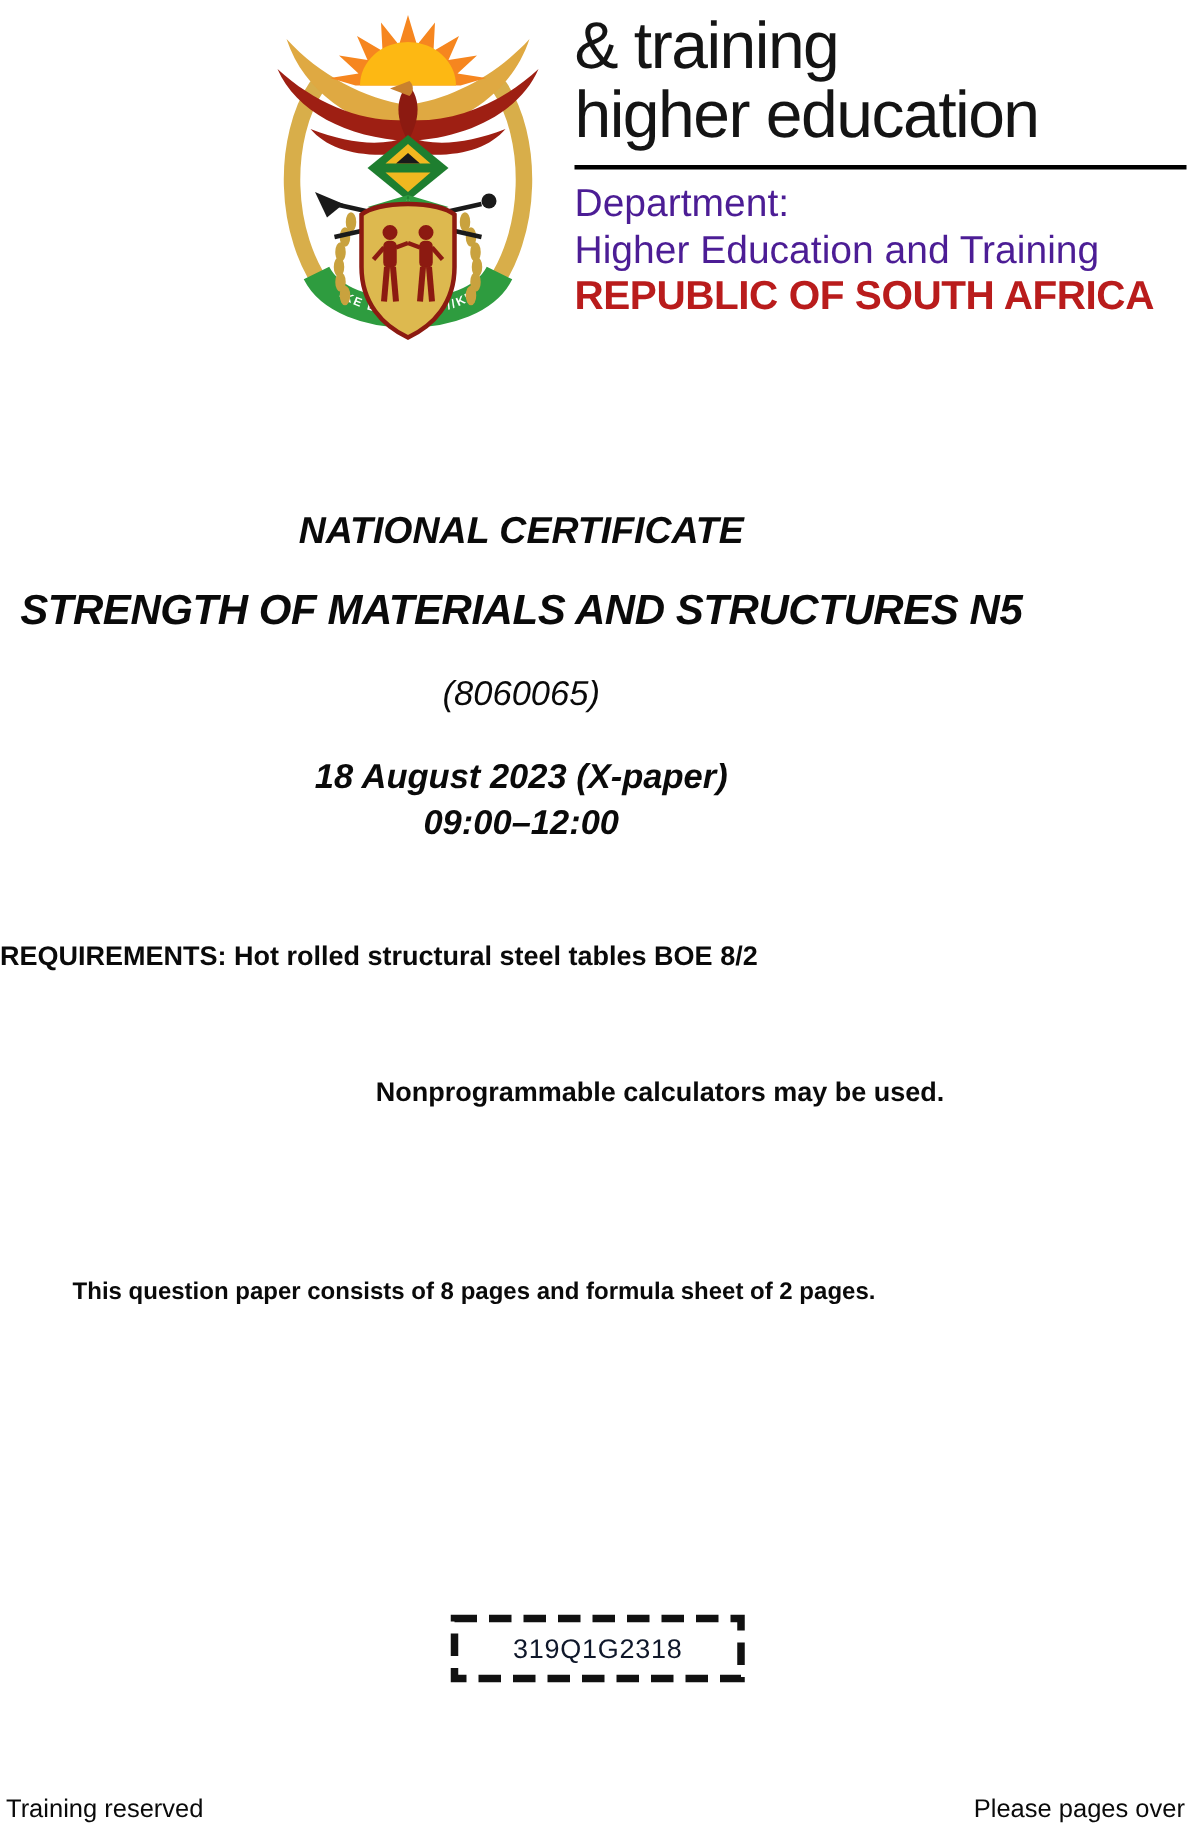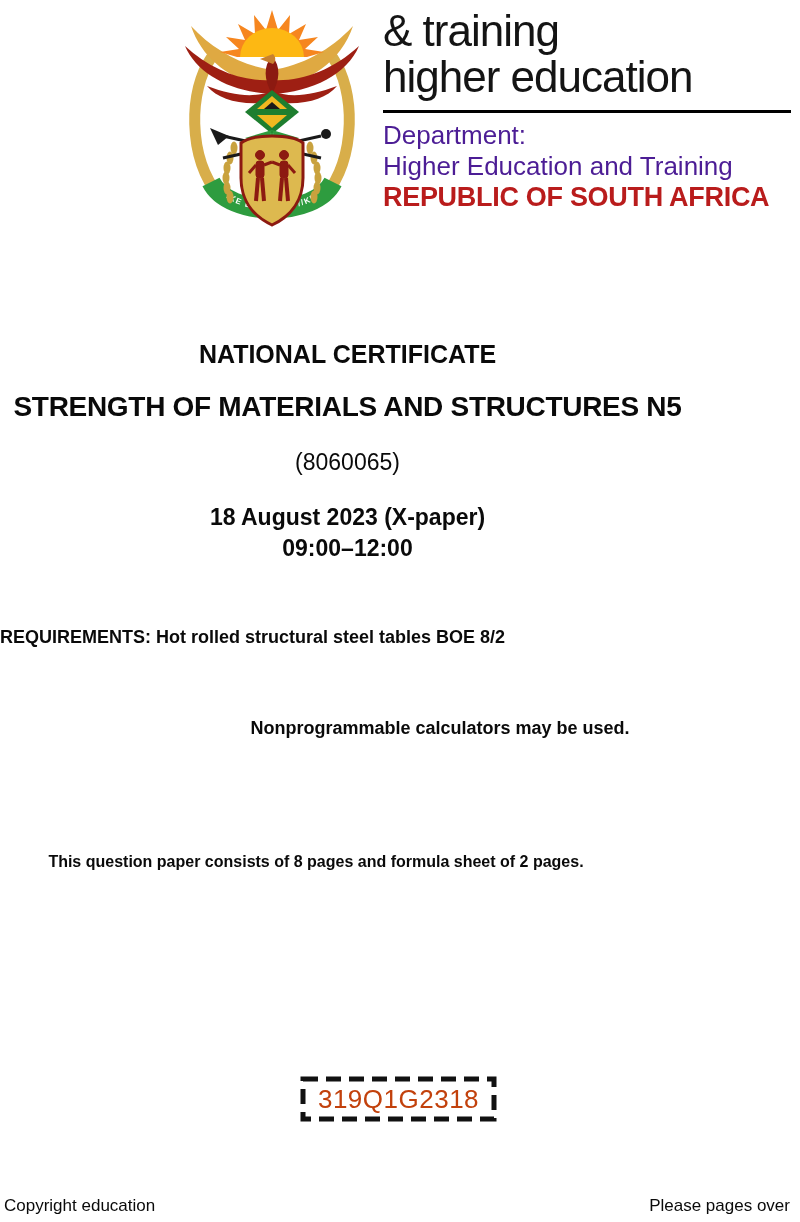--- a/index.html
+++ b/index.html
@@ -21,37 +21,37 @@
   .wordmark-line {
     font-size: 44px; line-height: 46px; font-weight: normal;
     letter-spacing: -1px; color: #141414; white-space: nowrap;
   }
   .masthead-rule { width: 408px; height: 3px; background: #000; margin-top: 10px; }
   .dept-label, .dept-name { font-size: 26px; line-height: 31px; color: #4c1d95; white-space: nowrap; }
   .dept-label { margin-top: 7px; }
   .country { font-size: 27px; line-height: 31px; font-weight: bold; color: #b91c1c; white-space: nowrap; letter-spacing: -0.3px; }
 
   
-  .center-line { position: absolute; left: 0; width: 695px; text-align: center; white-space: nowrap; }
+  .center-line { position: absolute; left: 0; width: 695px; text-align: center; white-space: nowrap; font-style: italic; }
   .cert-title   { top: 340px; font-size: 25px; font-weight: bold; }
   .subject-title{ top: 391px; font-size: 28px; font-weight: bold; letter-spacing: -0.3px; }
   .paper-code   { top: 449px; font-size: 23px; font-weight: normal; }
   .datetime     { top: 502px; font-size: 23px; font-weight: bold; line-height: 31px; }
 
   
   .requirements { position: absolute; left: 0px; top: 627px; font-size: 18px; font-weight: bold; white-space: nowrap; }
   .calculators  { position: absolute; left: 0; top: 718px; width: 800px; text-align: center; font-size: 18px; font-weight: bold; padding-left: 40px; }
   .pages-note   { position: absolute; left: 0; top: 853px; width: 632px; text-align: center; font-size: 16px; font-weight: bold; }
 
   
   .code-box { position: absolute; left: 300px; top: 1076px; width: 197px; height: 46px; }
   .code-box svg { position: absolute; inset: 0; }
   .code-text {
     position: absolute; inset: 0; display: flex; align-items: center; justify-content: center;
-    font-size: 26px; font-weight: normal; letter-spacing: 0.5px; color: #c2410c;
+    font-size: 18px; font-weight: normal; letter-spacing: 0.5px; color: #0f172a;
   }
 
   
   .footer-left  { position: absolute; left: 4px;  top: 1196px; font-size: 17px; }
   .footer-right { position: absolute; right: 10px; top: 1196px; font-size: 17px; }
 </style>
 </head>
 <body>
 
 <div class="page">
@@ -168,16 +168,16 @@
   <div class="calculators">Nonprogrammable calculators may be used.</div>
   <div class="pages-note">This question paper consists of 8 pages and formula sheet of 2 pages.</div>
 
   <div class="code-box">
     <svg viewBox="0 0 197 46">
       <rect x="3" y="3" width="191" height="40" fill="none" stroke="#111111" stroke-width="5" stroke-dasharray="15 8"></rect>
     </svg>
     <div class="code-text">319Q1G2318</div>
   </div>
 
-  <div class="footer-left">Copyright education</div>
+  <div class="footer-left">Training reserved</div>
   <div class="footer-right">Please pages over</div>
 
 </div>
 
 </body></html>

